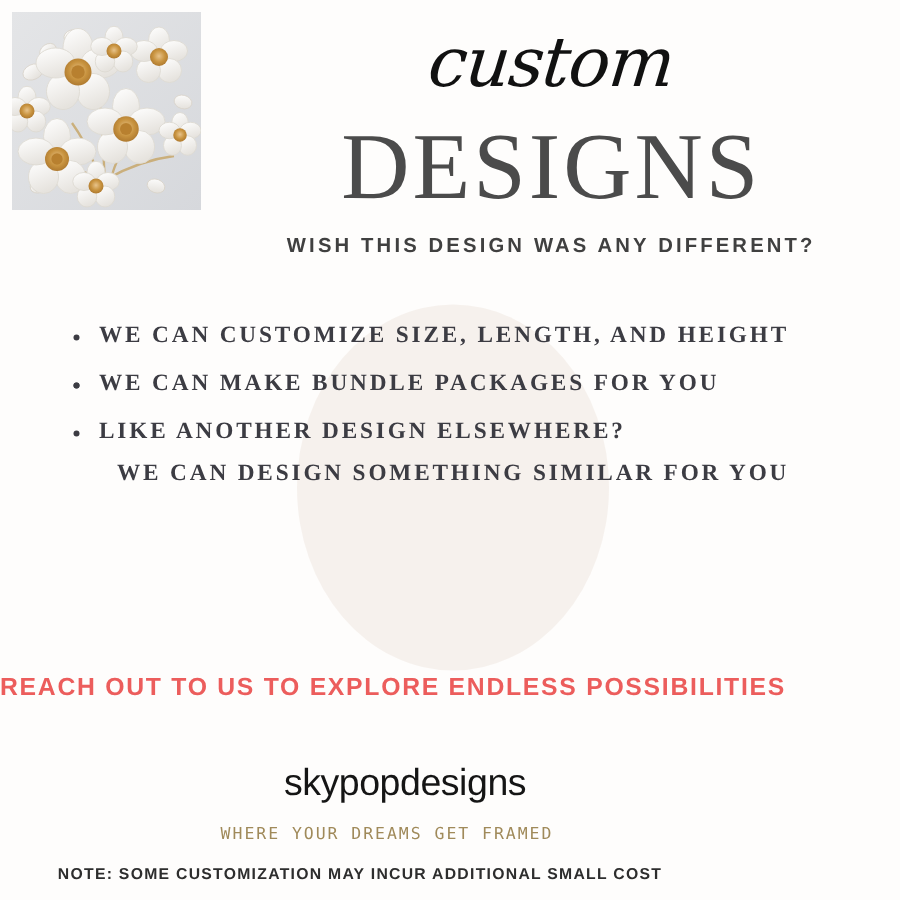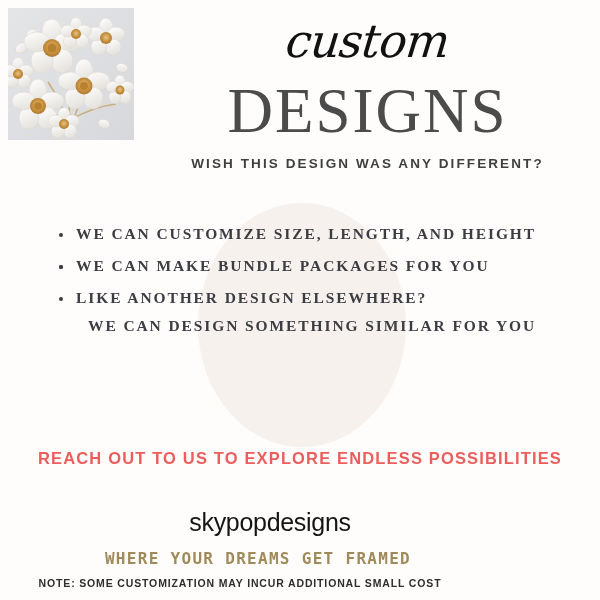--- a/index.html
+++ b/index.html
@@ -86,21 +86,21 @@
   }
 
   
   .bullet-list {
     position: absolute;
     left: 44px;
     top: 215px;
     width: 530px;
     z-index: 2;
     list-style: none;
-    margin: 10px;
+    margin: 0;
     padding: 0;
   }
   .bullet-row {
     position: relative;
     padding-left: 22px;
     margin-bottom: 14px;
     font-family: "Liberation Serif", "DejaVu Serif", serif;
     font-weight: 700;
     font-size: 15.5px;
     color: #3c3c43;
@@ -117,21 +117,21 @@
     background: #3c3c43;
   }
   .bullet-row.no-dot { padding-left: 34px; margin-top: -4px; }
 
   
   .cta {
     position: absolute;
     left: 0;
     top: 449px;
     width: 600px;
-    text-align: center;
+    text-align: left;
     z-index: 2;
     font-family: "Liberation Sans", sans-serif;
     font-weight: 700;
     font-size: 16.5px;
     color: #ec5d5c;
     letter-spacing: 1.15px;
   }
 
   
   .brand {
@@ -148,22 +148,22 @@
     letter-spacing: -0.3px;
   }
   .brand-tagline {
     position: absolute;
     left: 0;
     top: 549px;
     width: 516px;
     text-align: center;
     z-index: 2;
     font-family: "DejaVu Sans Mono", monospace;
-    font-weight: 700;
-    font-size: 16px;
+    font-weight: 400;
+    font-size: 11px;
     color: #a08a5a;
     letter-spacing: 1.3px;
   }
   .footnote {
     position: absolute;
     left: 0;
     top: 577px;
     width: 480px;
     text-align: center;
     z-index: 2;

